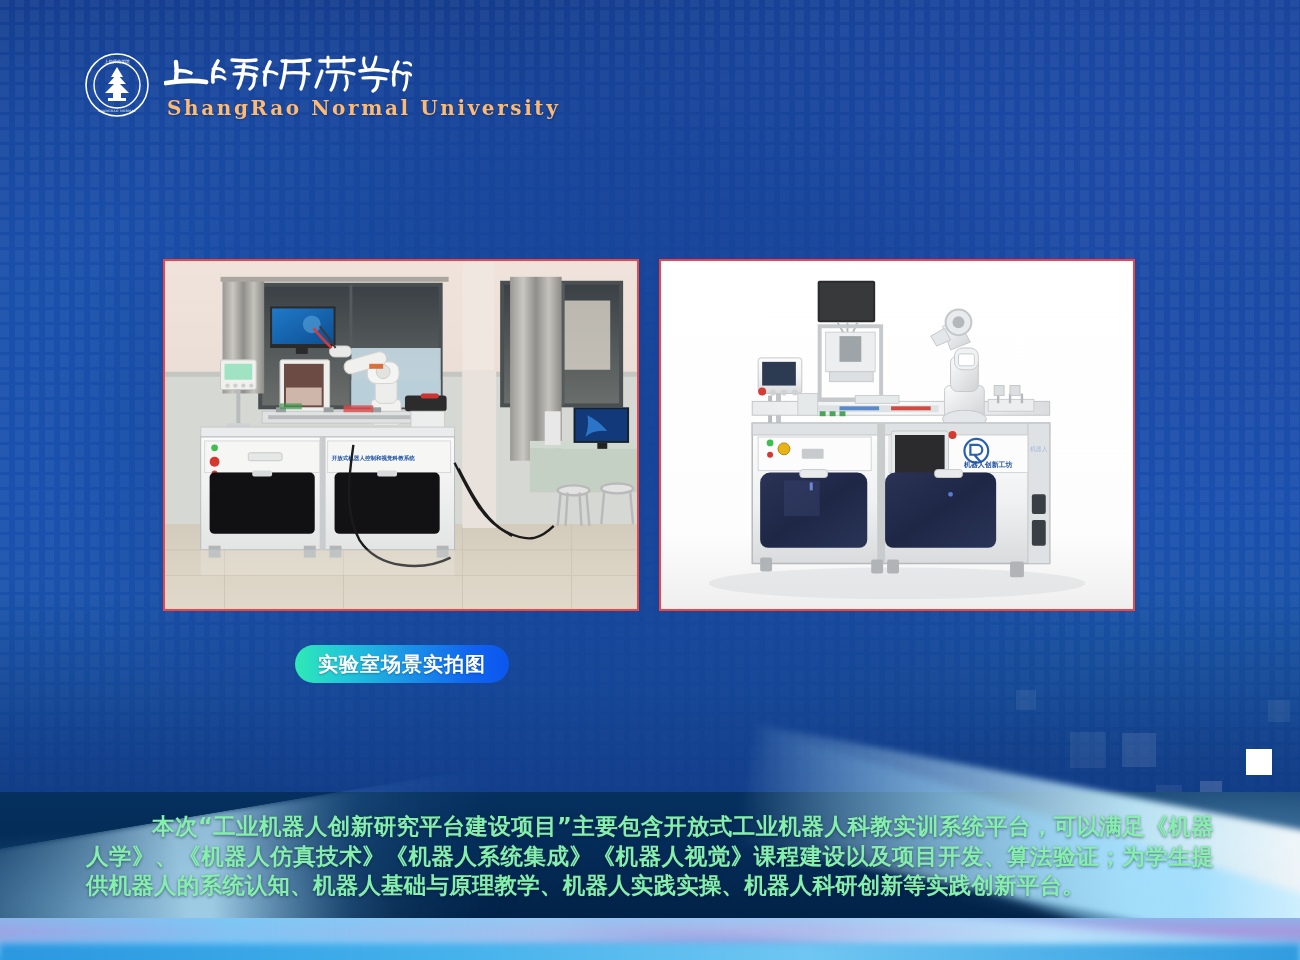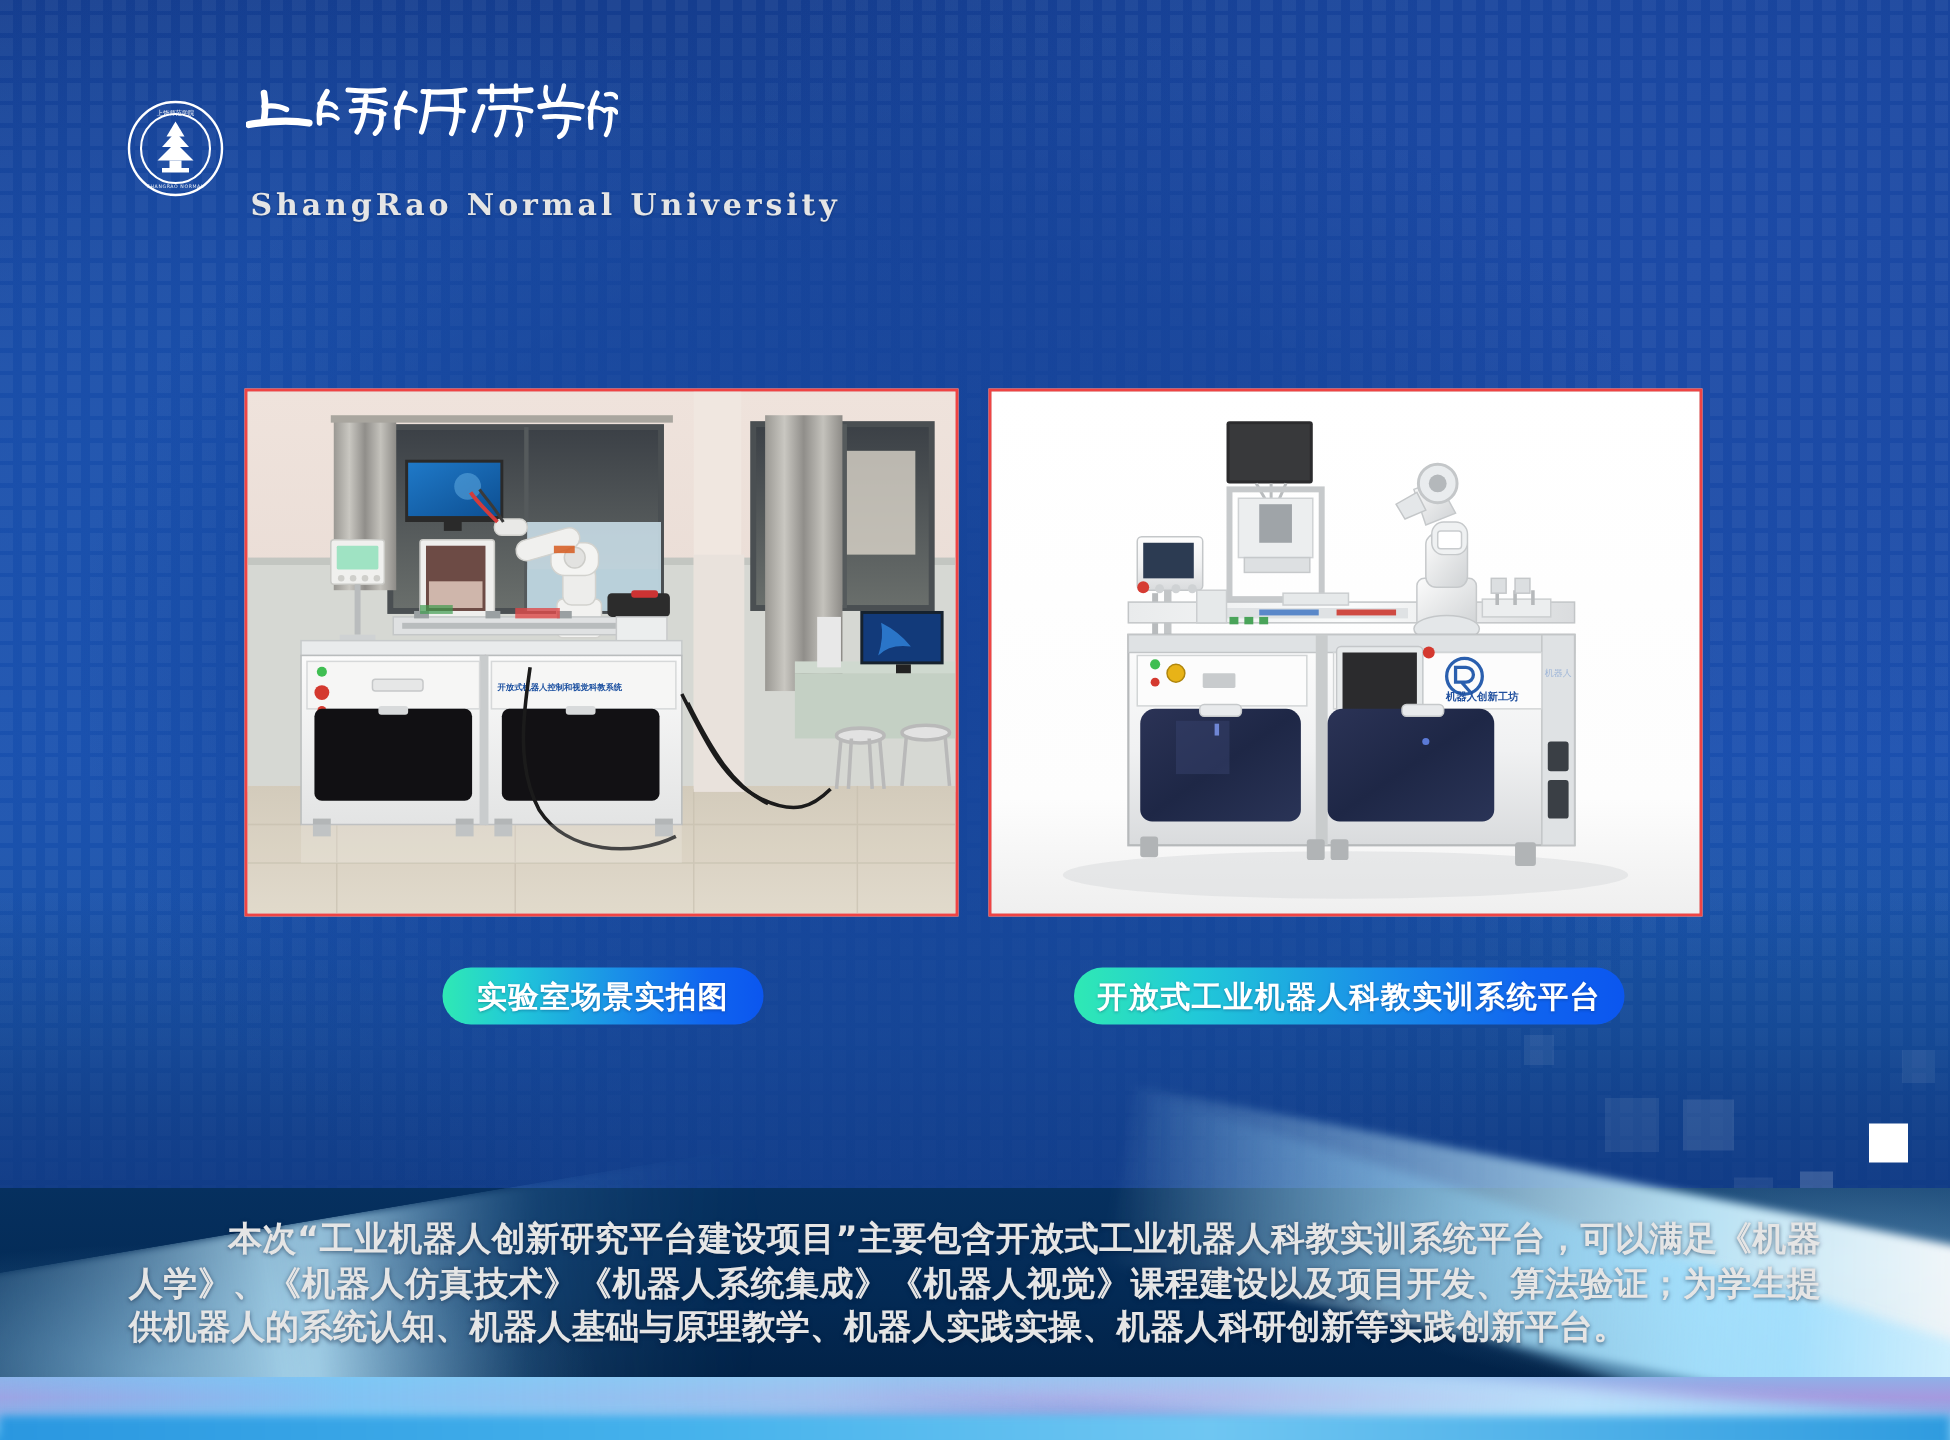--- a/index.html
+++ b/index.html
@@ -88,23 +88,23 @@
     background:linear-gradient(90deg,#2a97e0 0%,#45b2ec 35%,#6fc6f2 62%,#2f9bdf 100%);
     filter:blur(3px);
   }
 
   
   .logo{position:absolute;left:84px;top:52px;display:flex;align-items:center;gap:14px;}
   .seal{width:66px;height:66px;flex:0 0 66px;}
   .logo-text{display:flex;flex-direction:column;gap:2px;}
   .logo-cn{height:44px;}
   .logo-en{
-    color:#e5e5e5;font-size:20px;letter-spacing:2.6px;font-weight:700;
+    color:#fdba74;font-size:20px;letter-spacing:2.6px;font-weight:700;
     font-family:"DejaVu Serif","Liberation Serif",serif;
-    text-shadow:0 1px 2px rgba(0,0,0,.25);line-height:1;padding-left:3px;margin-top:28px;
+    text-shadow:0 1px 2px rgba(0,0,0,.25);line-height:1;padding-left:3px;
   }
 
   
   .photos{position:absolute;left:163px;top:259px;width:976px;height:354px;}
   .photo{
     position:absolute;top:0;width:476px;height:352px;
     border:2px solid #ef4444;box-sizing:border-box;overflow:hidden;
     background:#ddd;
   }
   .photo.left{left:0;}
@@ -120,21 +120,21 @@
     color:#ffffff;font-size:20px;font-weight:700;letter-spacing:1px;
     text-shadow:0 1px 2px rgba(0,30,80,.35);
     white-space:nowrap;
   }
   .cap.left{left:132px;width:214px;}
   .cap.right{left:553px;width:367px;}
 
   
   .body-text{
     position:absolute;left:86px;top:812px;width:1128px;
-    color:#e5e5e5;font-size:22.5px;line-height:29.5px;font-weight:700;
+    color:#86efac;font-size:22.5px;line-height:29.5px;font-weight:700;
     text-align:justify;text-align-last:left;letter-spacing:.2px;
     text-shadow:0 1px 3px rgba(0,20,50,.55);
     white-space:pre-wrap;
   }
 </style>
 </head>
 <body>
 
 <div class="stage">
 
@@ -521,18 +521,17 @@
           <rect x="212" y="302" width="12" height="14" rx="2"></rect>
           <rect x="228" y="302" width="12" height="14" rx="2"></rect>
           <rect x="352" y="304" width="14" height="16" rx="2"></rect>
         </g>
       </svg>
     </div>
   </div>
 
   <div class="caps">
     <div class="cap left">实验室场景实拍图</div>
-    <div class="cap right">开放式工业机器人科教实训系统平台</div>
   </div>
 
   <div class="body-text">        本次“工业机器人创新研究平台建设项目”主要包含开放式工业机器人科教实训系统平台，可以满足《机器人学》、《机器人仿真技术》《机器人系统集成》《机器人视觉》课程建设以及项目开发、算法验证；为学生提供机器人的系统认知、机器人基础与原理教学、机器人实践实操、机器人科研创新等实践创新平台。</div>
 
 </div>
 
 </body></html>

